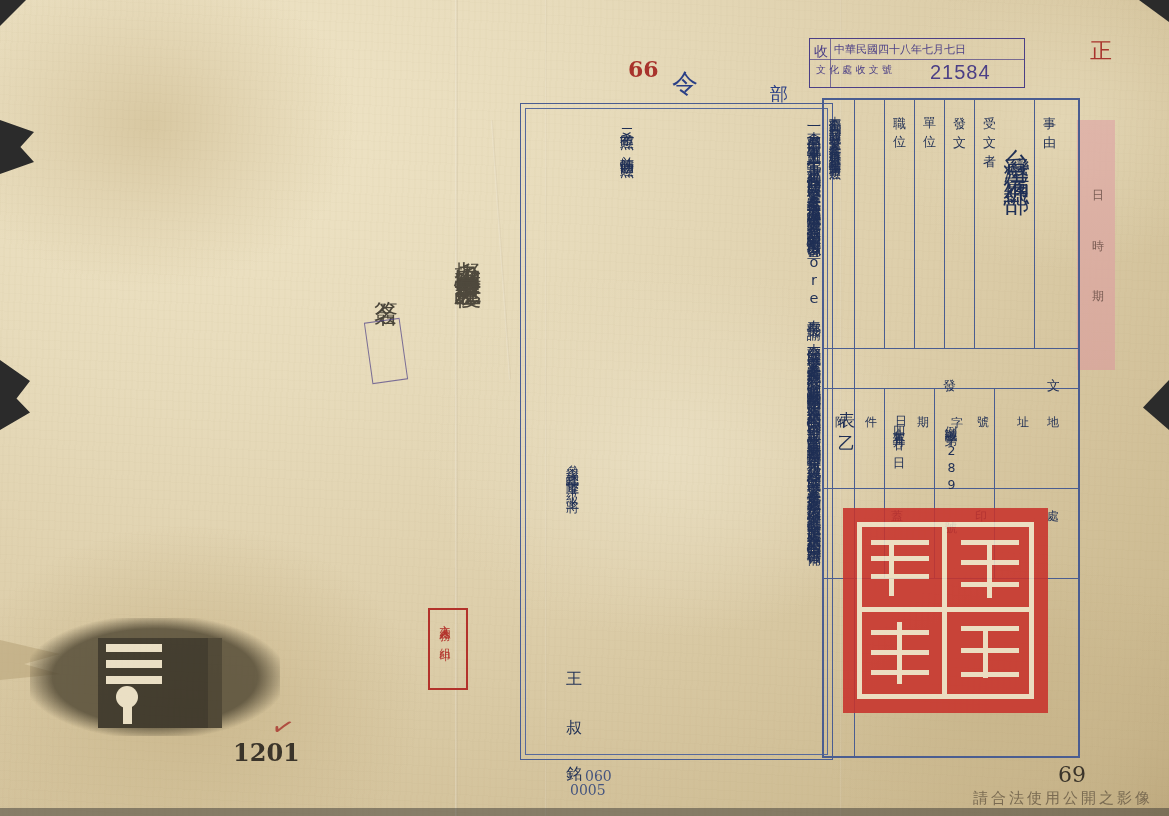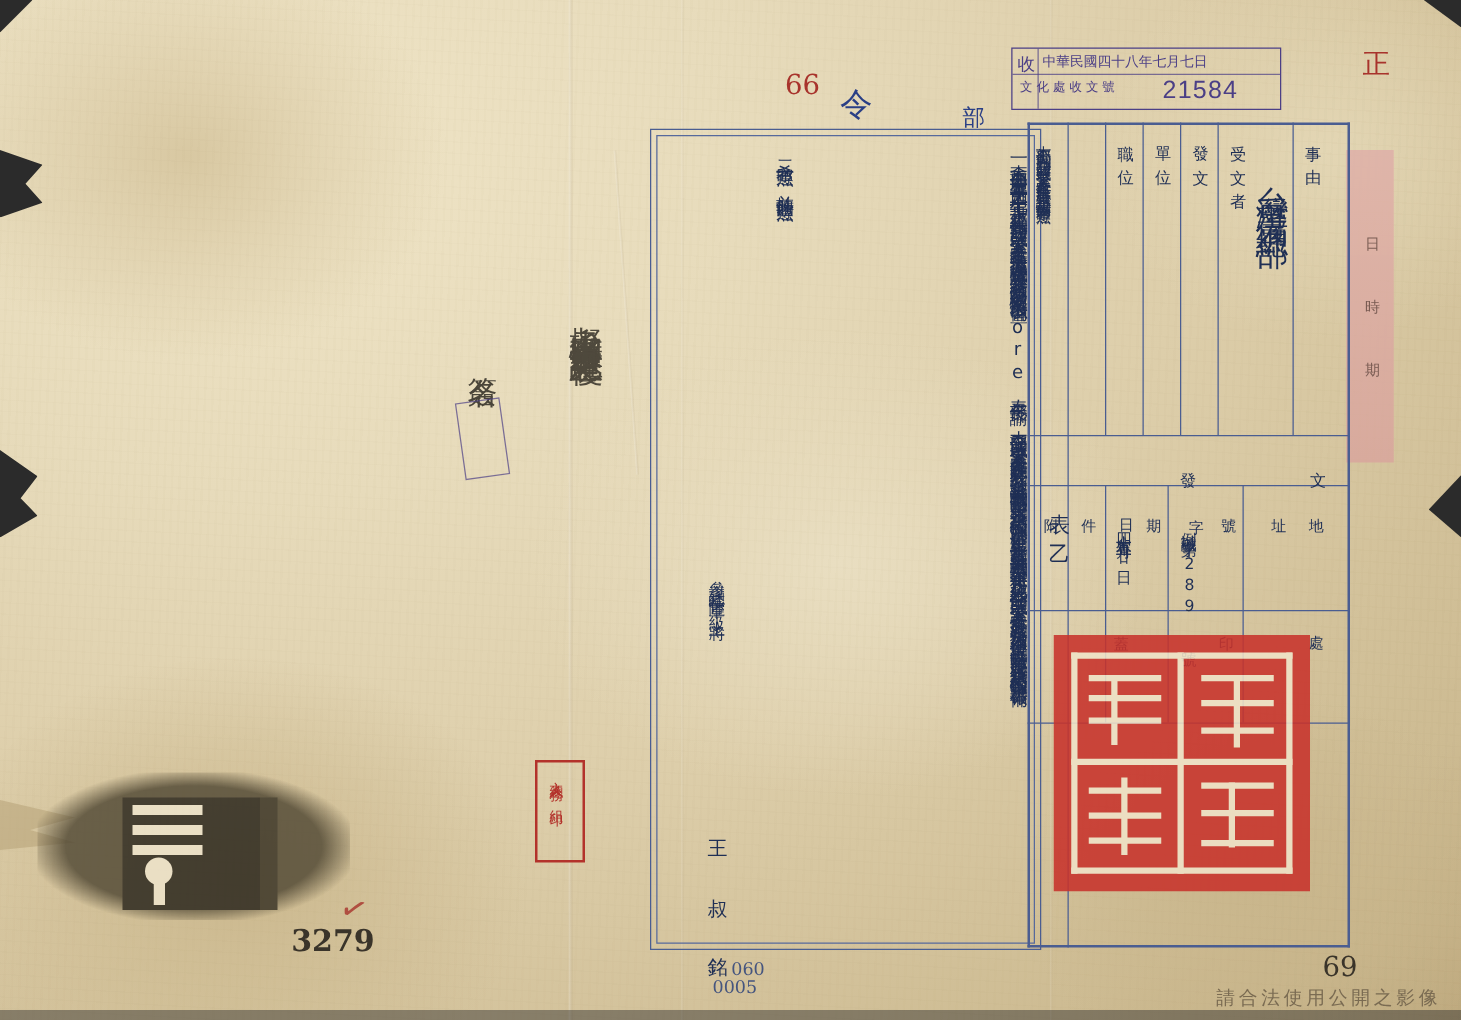--- a/index.html
+++ b/index.html
@@ -112,21 +112,21 @@
 
   <div id="recvstamp">
     <div class="r" style="left:4px;top:4px;font-size:14px;">收</div>
     <div class="r" style="left:24px;top:3px;">中華民國四十八年七月七日</div>
     <div class="r" style="left:6px;top:24px;font-size:10px;">文 化 處 收 文 號</div>
     <div class="num">21584</div>
     <div style="position:absolute;left:20px;top:0;width:1px;height:48px;background:#4b3f86;opacity:.7"></div>
     <div style="position:absolute;left:0;top:20px;width:214px;height:1px;background:#4b3f86;opacity:.7"></div>
   </div>
 
-  <div class="redpen" style="left:628px;top:56px;font-size:22px;font-weight:normal;">66</div>
+  <div class="redpen" style="left:628px;top:56px;font-size:22px;font-weight:bold;">66</div>
   <div class="bluepen" style="left:672px;top:66px;font-size:26px;">令</div>
   <div class="bluepen" style="left:770px;top:82px;font-size:18px;">部</div>
   <div class="pencil" style="left:1090px;top:36px;font-size:22px;color:#a8332c;">正</div>
 
   <div id="pinkstrip">
     <div class="v" style="position:absolute;left:12px;top:60px;">日</div>
     <div class="v" style="position:absolute;left:12px;top:110px;">時</div>
     <div class="v" style="position:absolute;left:12px;top:160px;">期</div>
   </div>
 
@@ -249,19 +249,19 @@
   <div id="logo">
     <div class="logoblock" style="left:68px;top:20px;width:110px;height:90px;"></div>
     <div class="logobar" style="left:76px;top:26px;width:56px;height:8px;"></div>
     <div class="logobar" style="left:76px;top:42px;width:56px;height:8px;"></div>
     <div class="logobar" style="left:76px;top:58px;width:56px;height:8px;"></div>
     <div class="logoblock" style="left:86px;top:68px;width:22px;height:22px;border-radius:50%;background:#f2e9d2;"></div>
     <div class="logoblock" style="left:93px;top:84px;width:9px;height:22px;background:#f2e9d2;"></div>
     <div class="logoblock" style="left:178px;top:20px;width:14px;height:90px;background:#2f2a1e;"></div>
   </div>
 
-  <div class="pencil" style="left:233px;top:738px;font-size:24px;font-weight:bold;color:#3a342a;">3279</div>
+  <div class="pencil" style="left:233px;top:738px;font-size:24px;font-weight:bold;color:#3a342a;">1201</div>
   <div class="pencil" style="left:585px;top:768px;font-size:14px;color:#45557f;">060</div>
   <div class="pencil" style="left:570px;top:782px;font-size:14px;color:#45557f;">0005</div>
   <div class="pencil" style="left:1058px;top:762px;font-size:22px;color:#3a342a;">69</div>
 
   <div class="footer">請合法使用公開之影像</div>
 </div>
 
 </body></html>

